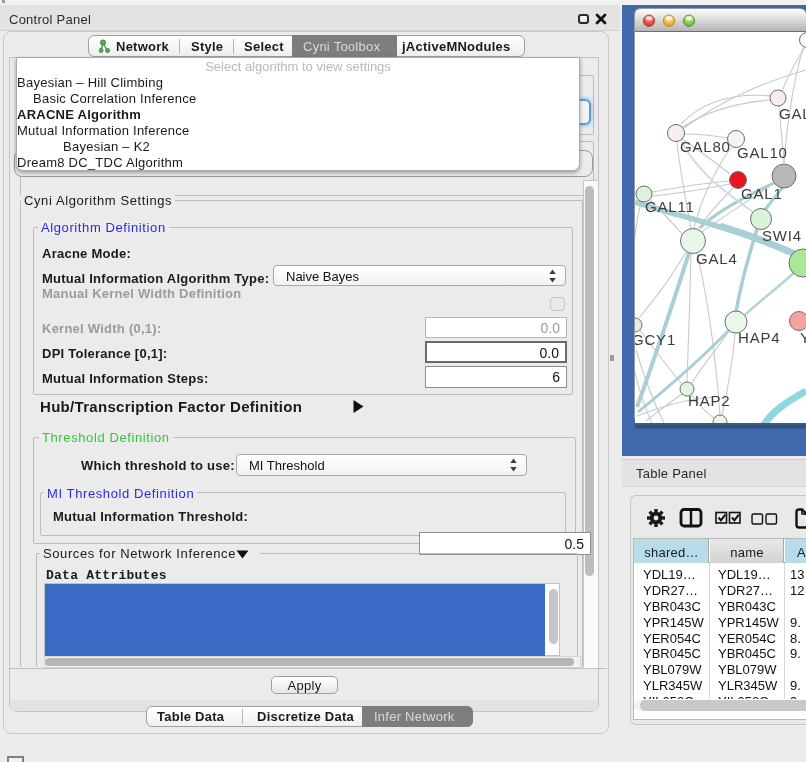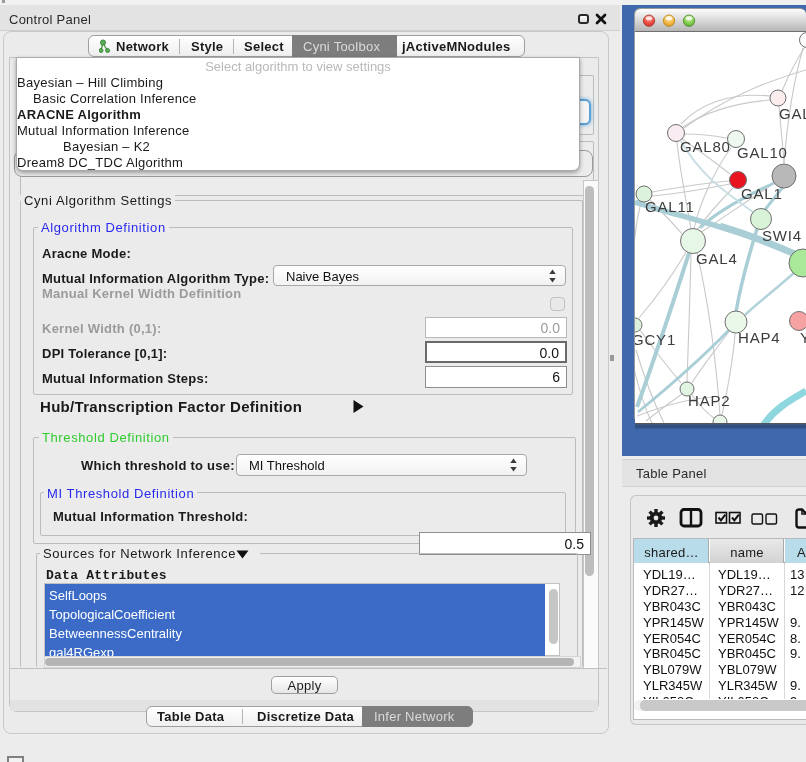--- a/index.html
+++ b/index.html
@@ -132,21 +132,20 @@
 
 <div class="gbox" style="left:36px;top:553px;width:542px;height:114px;border-bottom:none;"></div>
 <div class="grouplab" style="left:40px;top:546px;color:#1a1a1a;padding-right:24px;">Sources for Network Inference</div>
 <svg class="abs" style="left:236px;top:550px;" width="13" height="9" viewBox="0 0 13 9">
       <path d="M0.5 0.5 L12.5 0.5 L6.5 8.5 Z" fill="#111"></path>
     </svg>
 <div class="abs b13" style="left:46px;top:568px;font-family:Liberation Mono, monospace;">Data Attributes</div>
 
 <div class="abs" style="left:44px;top:583px;width:516px;height:73px;background:#fff;border:1px solid #c2c2c2;"></div>
 <div class="abs" style="left:45px;top:584px;width:500px;height:72px;background:#3b6bc7;"></div>
-<div class="abs" style="left:49px;top:586px;font-size:13px;color:#fff;line-height:19px;">SelfLoops<br>TopologicalCoefficient<br>BetweennessCentrality<br>gal4RGexp</div>
 <div class="abs" style="left:549px;top:589px;width:9px;height:55px;background:#c6c6c6;border-radius:5px;"></div>
 
 <div class="abs" style="left:44px;top:656px;width:537px;height:12px;background:#f2f2f2;border:1px solid #d5d5d5;"></div>
 <div class="abs" style="left:45px;top:658px;width:529px;height:8px;background:#b5b5b5;border-radius:4px;"></div>
 
 <div class="abs" style="left:271px;top:676px;width:67px;height:18px;background:linear-gradient(#ffffff,#e6e6e6);border:1px solid #9f9f9f;border-radius:5px;"></div>
 <div class="abs r13" style="left:271px;top:678px;width:67px;text-align:center;">Apply</div>
 
 <div class="abs" style="left:146px;top:706px;width:327px;height:21px;background:linear-gradient(#ffffff,#f0f0f0);border:1px solid #9f9f9f;border-radius:6px;"></div>
 <div class="abs" style="left:242px;top:709px;width:1px;height:15px;background:#b5b5b5;"></div>

